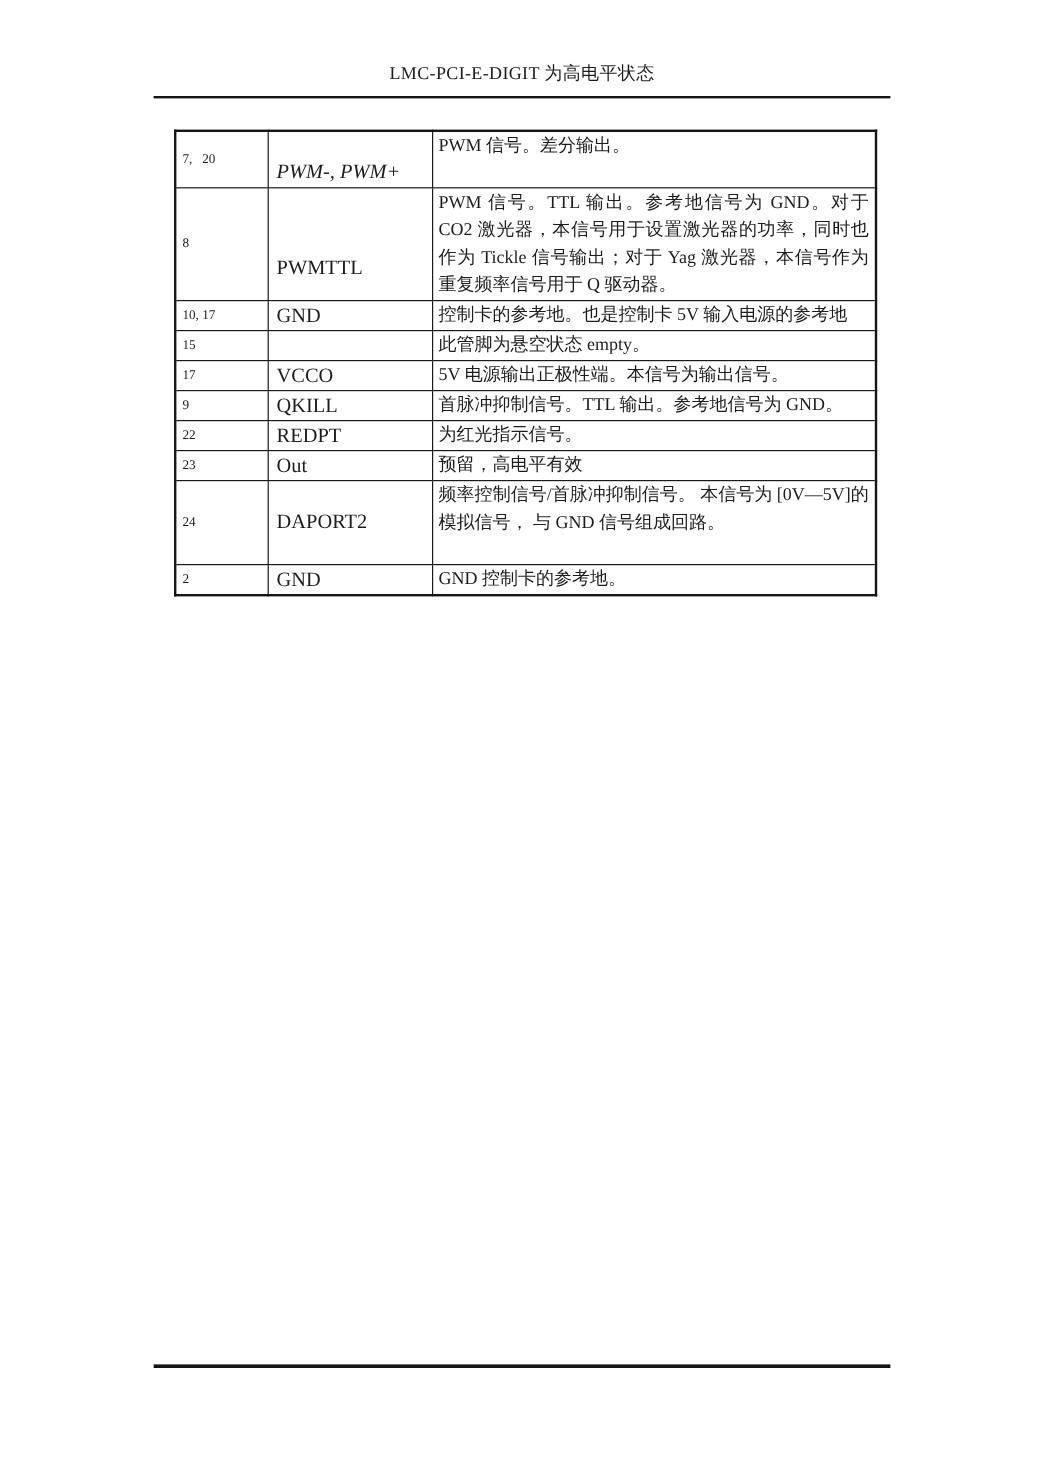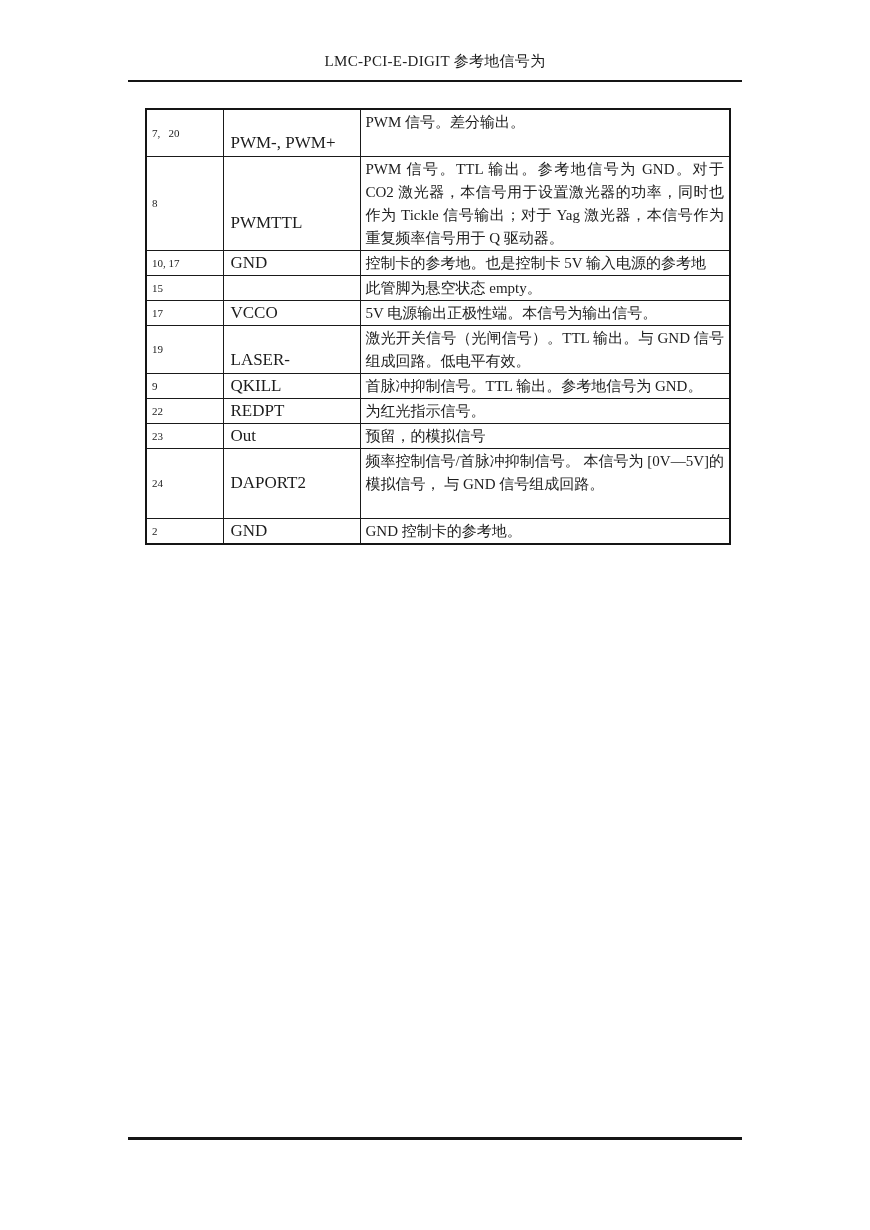--- a/index.html
+++ b/index.html
@@ -41,21 +41,21 @@
     padding-left: 5px;
     font-size: 11px;
     vertical-align: middle;
     margin-top: 30px;
   }
   td.sig {
     padding-left: 7px;
     font-size: 17px;
     vertical-align: middle;
   }
-  td.sig.vb { vertical-align: bottom; padding-bottom: 3px; }
+  td.sig.vb { vertical-align: bottom; padding-bottom: 3px; font-style: italic; }
   td.sig.vlow { vertical-align: middle; padding-top: 40px; }
   td.desc {
     padding: 1px 5px 0 5px;
     font-size: 15px;
     line-height: 23px;
     vertical-align: top;
     text-align: justify;
     margin-top: 30px;
   }
   
@@ -63,21 +63,21 @@
   tr.h94  { height: 94px; }
   tr.h22  { height: 22px; }
   tr.h25  { height: 25px; }
   tr.h46  { height: 46px; }
   tr.h70  { height: 70px; }
   tr.h23  { height: 23px; }
 </style>
 </head>
 <body>
 
-<div class="page-header-title">LMC-PCI-E-DIGIT 参考地信号为</div>
+<div class="page-header-title">LMC-PCI-E-DIGIT 为高电平状态</div>
 <div class="header-rule"></div>
 
 <table class="pin-table">
   <colgroup>
       <col class="c1">
       <col class="c2">
       <col class="c3">
     </colgroup>
   <tbody>
     <tr class="h47">
@@ -98,39 +98,34 @@
     <tr class="h22">
       <td class="pin">15</td>
       <td class="sig"></td>
       <td class="desc">此管脚为悬空状态 empty。</td>
     </tr>
     <tr class="h25">
       <td class="pin">17</td>
       <td class="sig">VCCO</td>
       <td class="desc">5V 电源输出正极性端。本信号为输出信号。</td>
     </tr>
-    <tr class="h47">
-      <td class="pin">19</td>
-      <td class="sig vb">LASER-</td>
-      <td class="desc">激光开关信号（光闸信号）。TTL 输出。与 GND 信号组成回路。低电平有效。</td>
-    </tr>
     <tr class="h23">
       <td class="pin">9</td>
       <td class="sig">QKILL</td>
       <td class="desc">首脉冲抑制信号。TTL 输出。参考地信号为 GND。</td>
     </tr>
     <tr class="h23">
       <td class="pin">22</td>
       <td class="sig">REDPT</td>
       <td class="desc">为红光指示信号。</td>
     </tr>
     <tr class="h23">
       <td class="pin">23</td>
       <td class="sig">Out</td>
-      <td class="desc">预留，的模拟信号</td>
+      <td class="desc">预留，高电平有效</td>
     </tr>
     <tr class="h70">
       <td class="pin">24</td>
       <td class="sig">DAPORT2</td>
       <td class="desc">频率控制信号/首脉冲抑制信号。 本信号为 [0V—5V]的模拟信号， 与 GND 信号组成回路。</td>
     </tr>
     <tr class="h23">
       <td class="pin">2</td>
       <td class="sig">GND</td>
       <td class="desc">GND 控制卡的参考地。</td>

